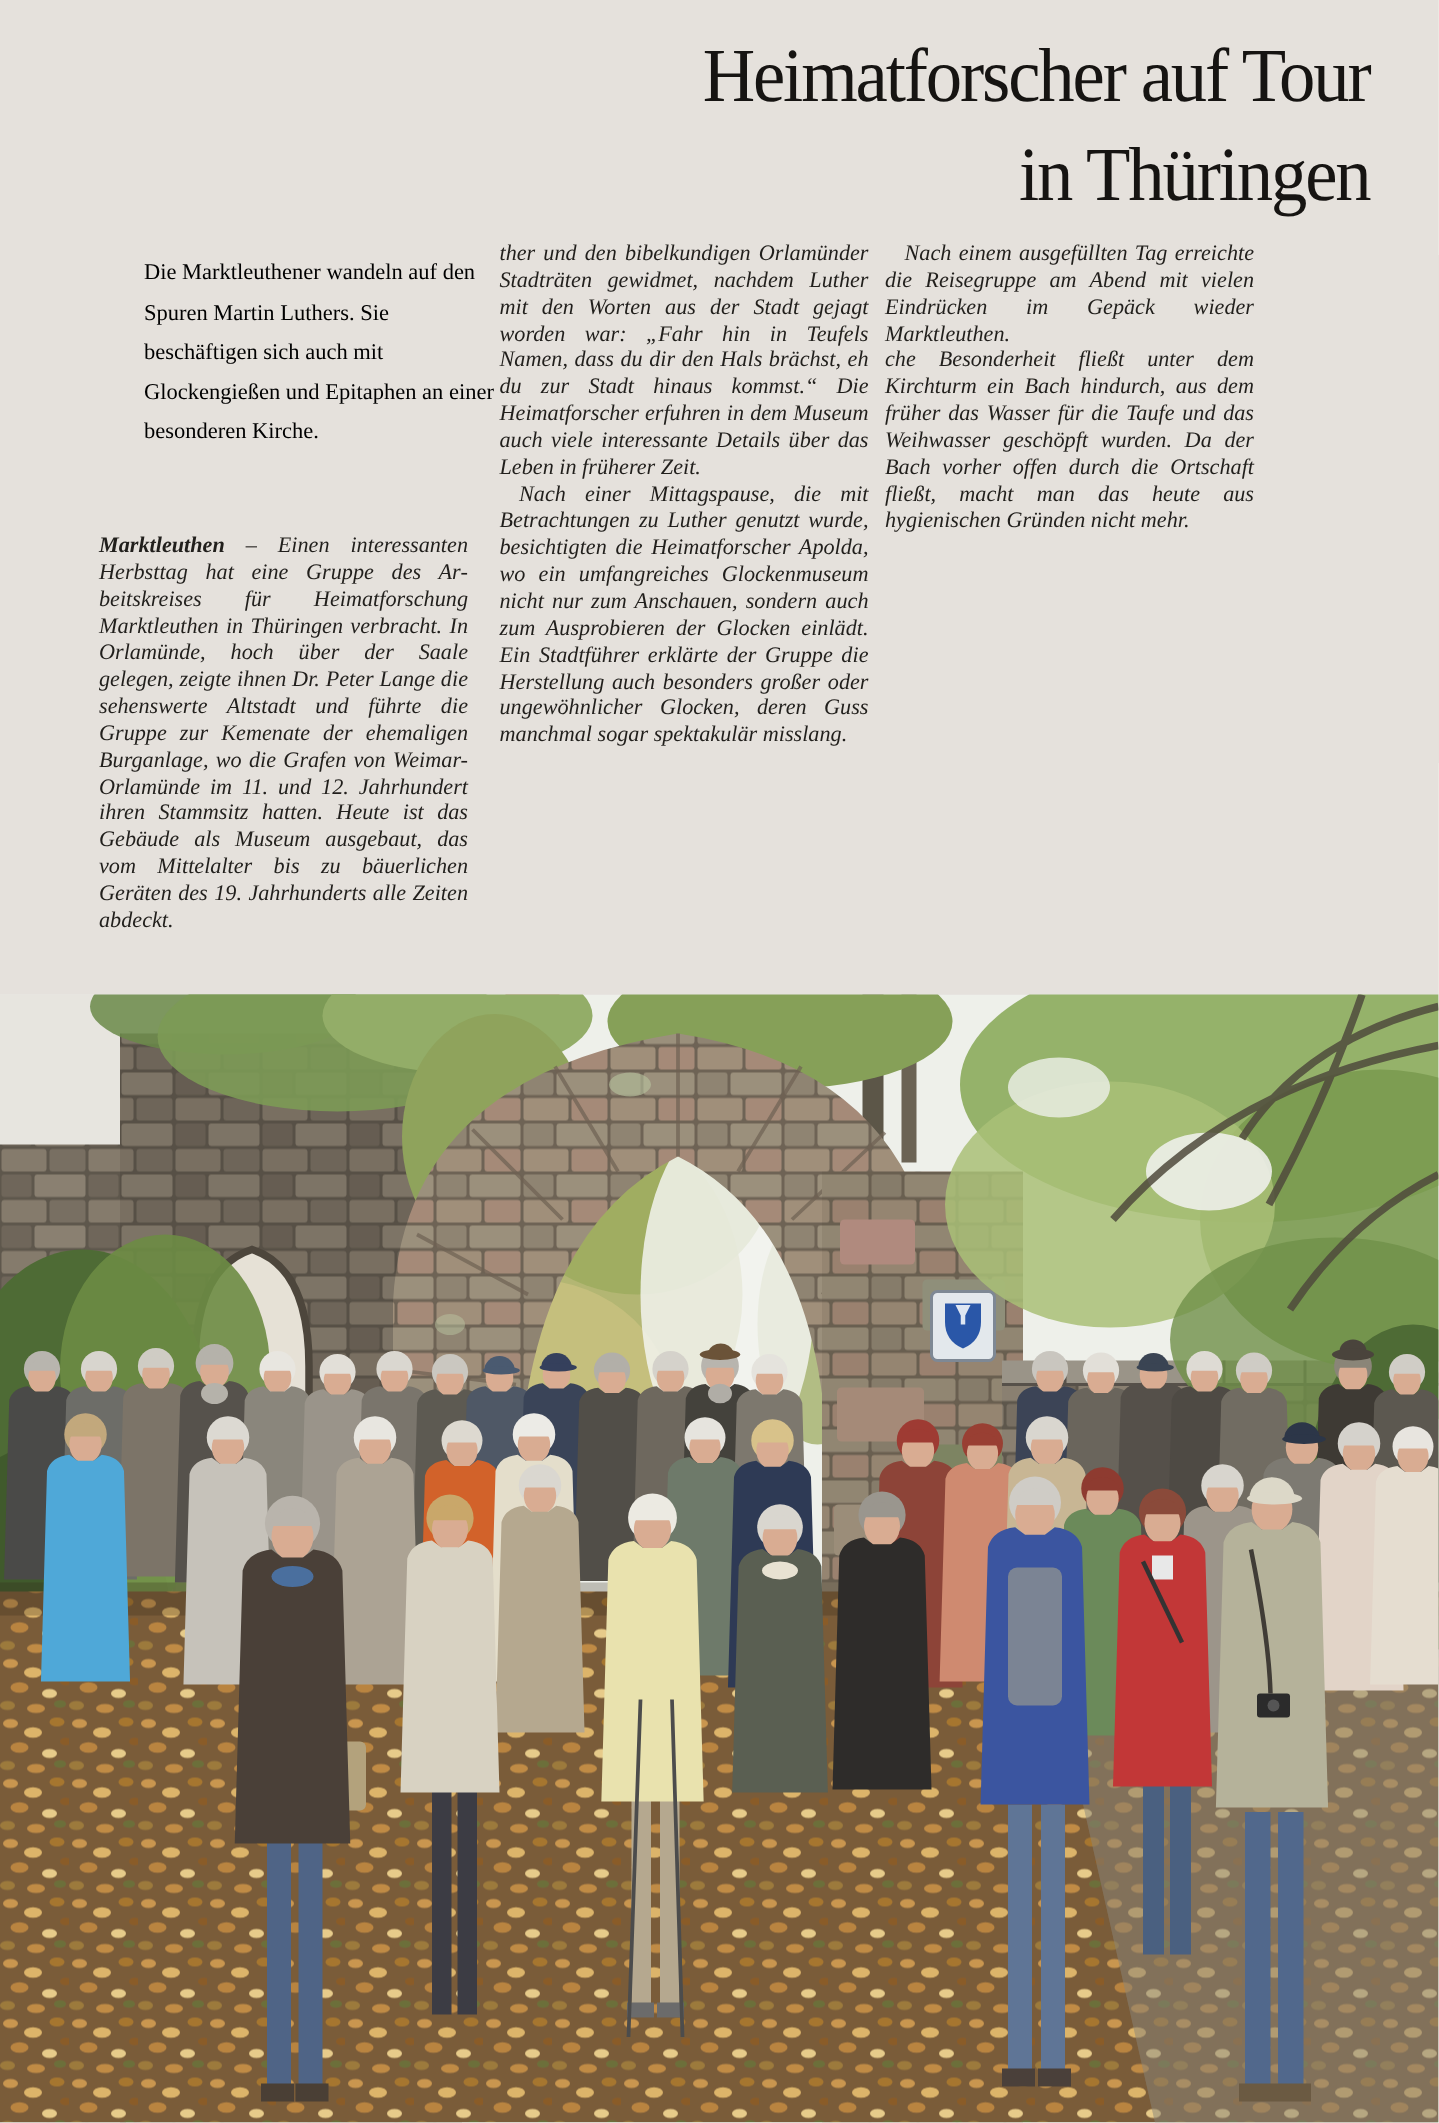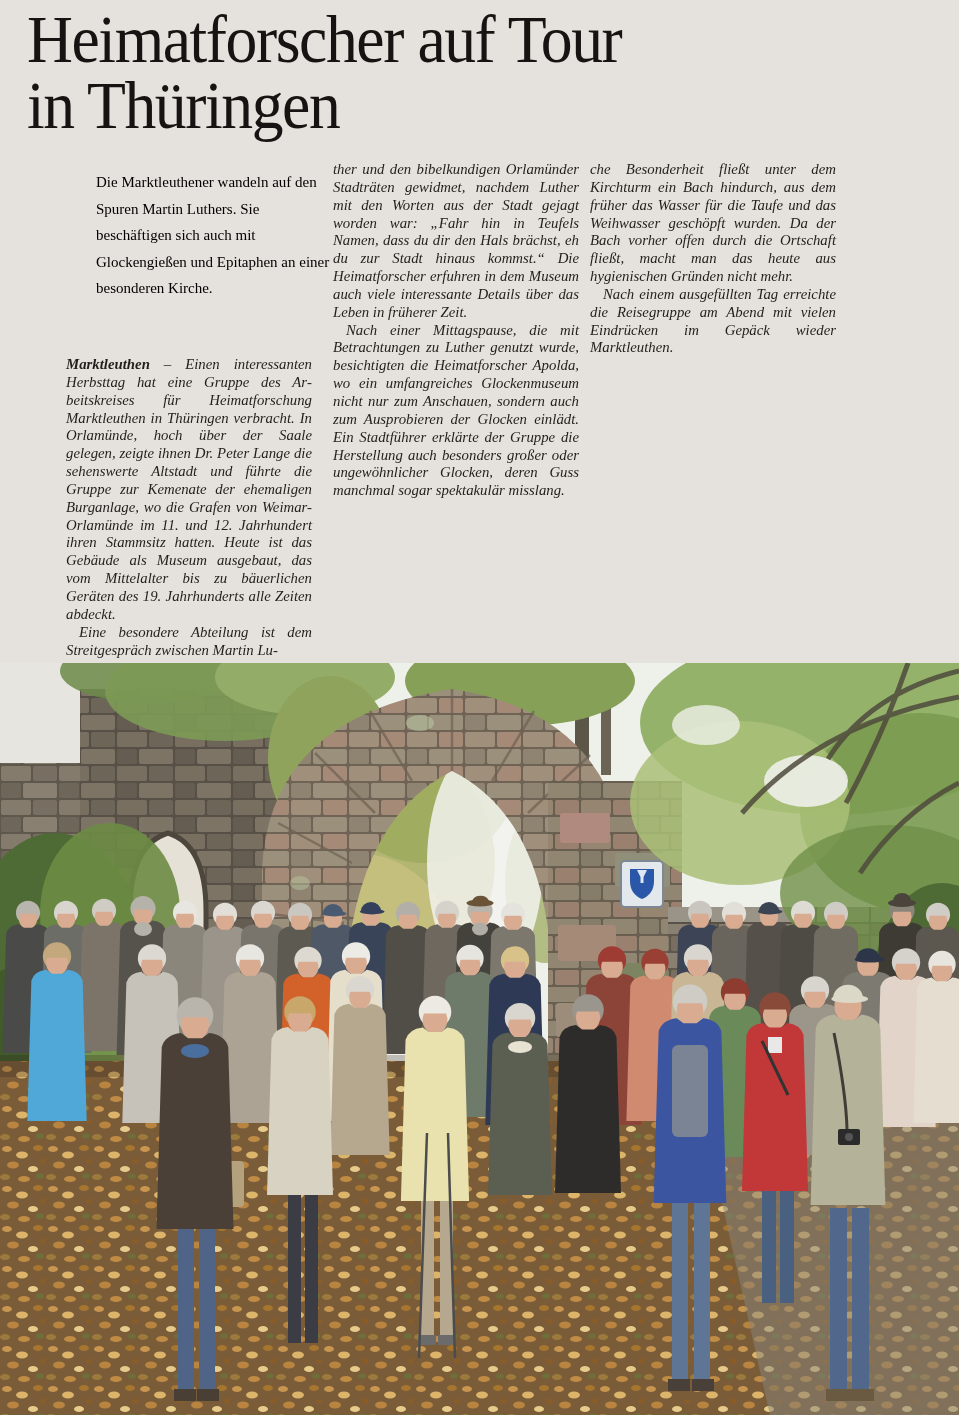--- a/index.html
+++ b/index.html
@@ -5,23 +5,23 @@
   html,body { margin:0; padding:0; }
   body {
     width:959px; height:1415px;
     background:#e5e1dc;
     font-family:"Liberation Serif", serif;
     position:relative; overflow:hidden;
   }
   .page { position:absolute; inset:0; }
 
   .headline {
-    position:absolute; left:0; top:2px; width:920px; margin:4px;
-    text-align:left; font-weight:normal;
-    font-size:67px; line-height:66px; letter-spacing:-1.5px;
+    position:absolute; left:0; top:2px; width:920px; margin:16px;
+    text-align:right; font-weight:normal;
+    font-size:51px; line-height:66px; letter-spacing:-1.5px;
     color:#161412;
   }
   .hl-line { display:block; transform:scaleX(0.95); transform-origin:center; }
 
   .lead {
     position:absolute; left:90px; top:163px; width:234px; margin:6px;
     font-size:15px; line-height:26.5px; color:#000000;
   }
 
   .col {
@@ -48,31 +48,30 @@
 
   <h1 class="headline">
     <span class="hl-line">Heimatforscher auf Tour</span>
     <span class="hl-line">in Thüringen</span>
   </h1>
 
   <p class="lead">Die Marktleuthener wandeln auf den Spuren Martin Luthers. Sie beschäftigen sich auch mit Glockengießen und Epitaphen an einer besonderen Kirche.</p>
 
   <div class="col col1">
     <p class="para"><b class="lead-in">Marktleuthen</b><span> – Einen interessanten Herbsttag hat eine Gruppe des Ar­beitskreises für Heimatforschung Marktleuthen in Thüringen ver­bracht. In Orlamünde, hoch über der Saale gelegen, zeigte ihnen Dr. Peter Lange die sehenswerte Altstadt und führte die Gruppe zur Kemenate der ehemaligen Burganlage, wo die Gra­fen von Weimar-Orlamünde im 11. und 12. Jahrhundert ihren Stamm­sitz hatten. Heute ist das Gebäude als Museum ausgebaut, das vom Mittel­alter bis zu bäuerlichen Geräten des 19. Jahrhunderts alle Zeiten abdeckt.</span></p>
-    <p class="para indent">Eine besondere Abteilung ist dem Streitgespräch zwischen Martin Lu-</p>
   </div>
 
   <div class="col col2">
     <p class="para">ther und den bibelkundigen Orla­münder Stadträten gewidmet, nach­dem Luther mit den Worten aus der Stadt gejagt worden war: „Fahr hin in Teufels Namen, dass du dir den Hals brächst, eh du zur Stadt hinaus kommst.“ Die Heimatforscher erfuh­ren in dem Museum auch viele inte­ressante Details über das Leben in früherer Zeit.</p>
     <p class="para indent">Nach einer Mittagspause, die mit Betrachtungen zu Luther genutzt wurde, besichtigten die Heimatfor­scher Apolda, wo ein umfangreiches Glockenmuseum nicht nur zum An­schauen, sondern auch zum Auspro­bieren der Glocken einlädt. Ein Stadtführer erklärte der Gruppe die Herstellung auch besonders großer oder ungewöhnlicher Glocken, de­ren Guss manchmal sogar spektaku­lär misslang.</p>
   </div>
 
   <div class="col col3">
+    <p class="para indent">Nach einem ausgefüllten Tag er­reichte die Reisegruppe am Abend mit vielen Eindrücken im Gepäck wieder Marktleuthen.</p>
     <p class="para">che Besonderheit fließt unter dem Kirchturm ein Bach hindurch, aus dem früher das Wasser für die Taufe und das Weihwasser geschöpft wur­den. Da der Bach vorher offen durch die Ortschaft fließt, macht man das heute aus hygienischen Gründen nicht mehr.</p>
-    <p class="para indent">Nach einem ausgefüllten Tag er­reichte die Reisegruppe am Abend mit vielen Eindrücken im Gepäck wieder Marktleuthen.</p>
   </div>
 
   <svg class="photo" viewBox="0 0 959 752" role="img" aria-label="Gruppenfoto: Die Reisegruppe des Arbeitskreises für Heimatforschung Marktleuthen steht auf herbstlichem Laub vor dem steinernen Torbogen der ehemaligen Burganlage; links eine Ruinenmauer mit gotischem Spitzbogenfenster, rechts Bäume und eine niedrige Bruchsteinmauer mit kleinem blau-weißem Wappenschild.">
     <defs>
       <pattern id="stoneP" width="58" height="34" patternUnits="userSpaceOnUse">
         <rect width="58" height="34" fill="#5e574c"></rect>
         <rect x="1" y="1" width="30" height="15" rx="2" fill="#857b6c"></rect>
         <rect x="33" y="1" width="24" height="15" rx="2" fill="#786f62"></rect>
         <rect x="1" y="18" width="20" height="15" rx="2" fill="#6f665a"></rect>
         <rect x="23" y="18" width="34" height="15" rx="2" fill="#8a8071"></rect>

